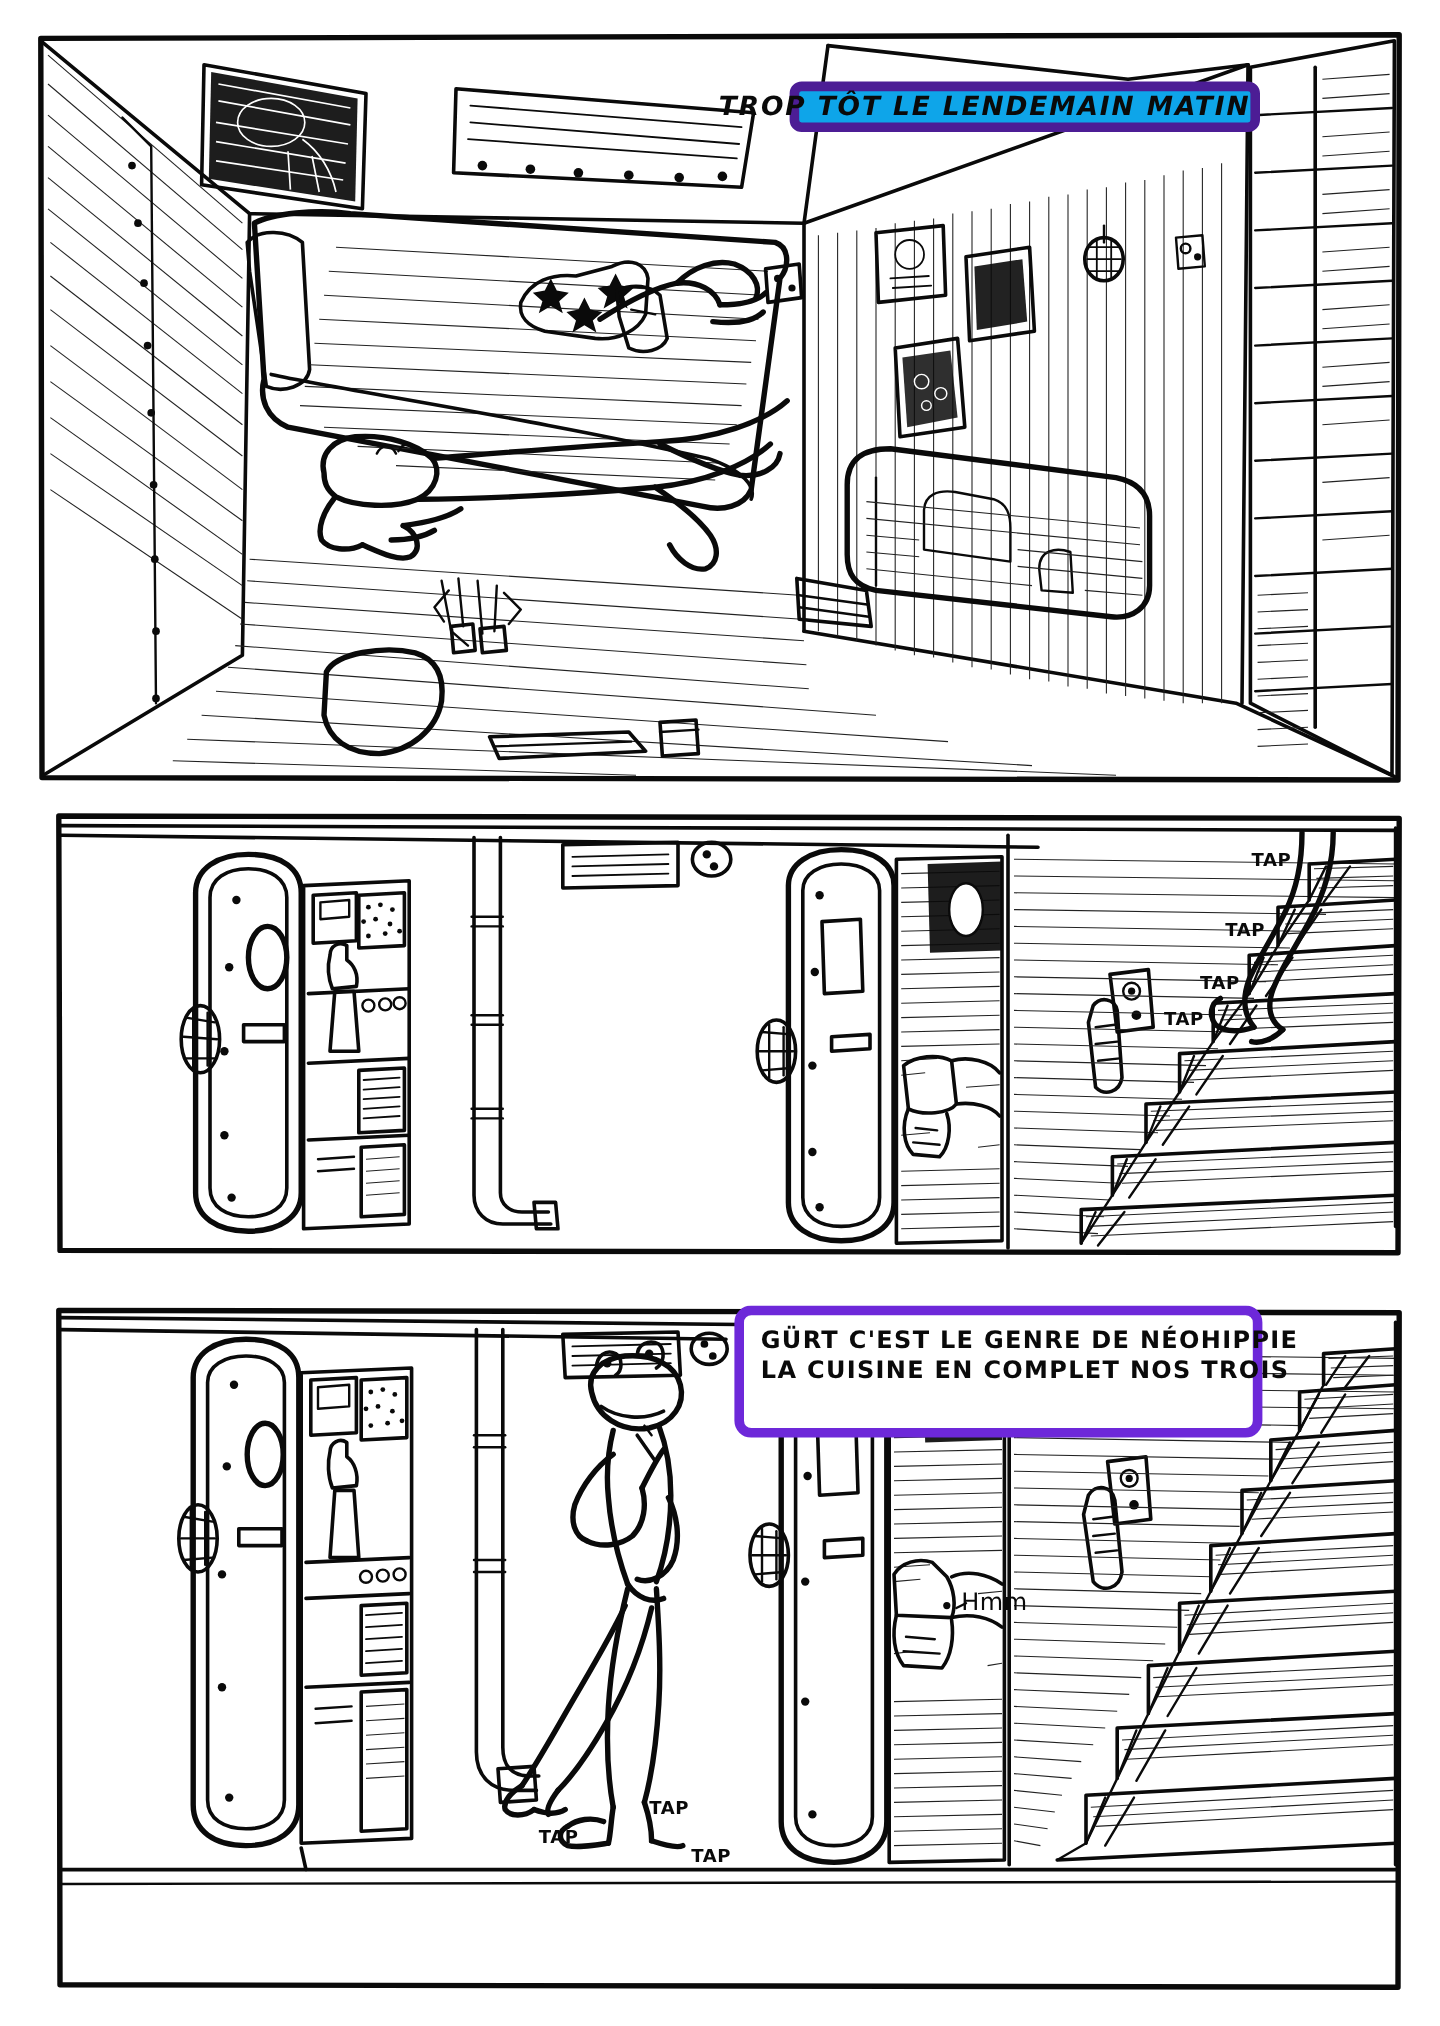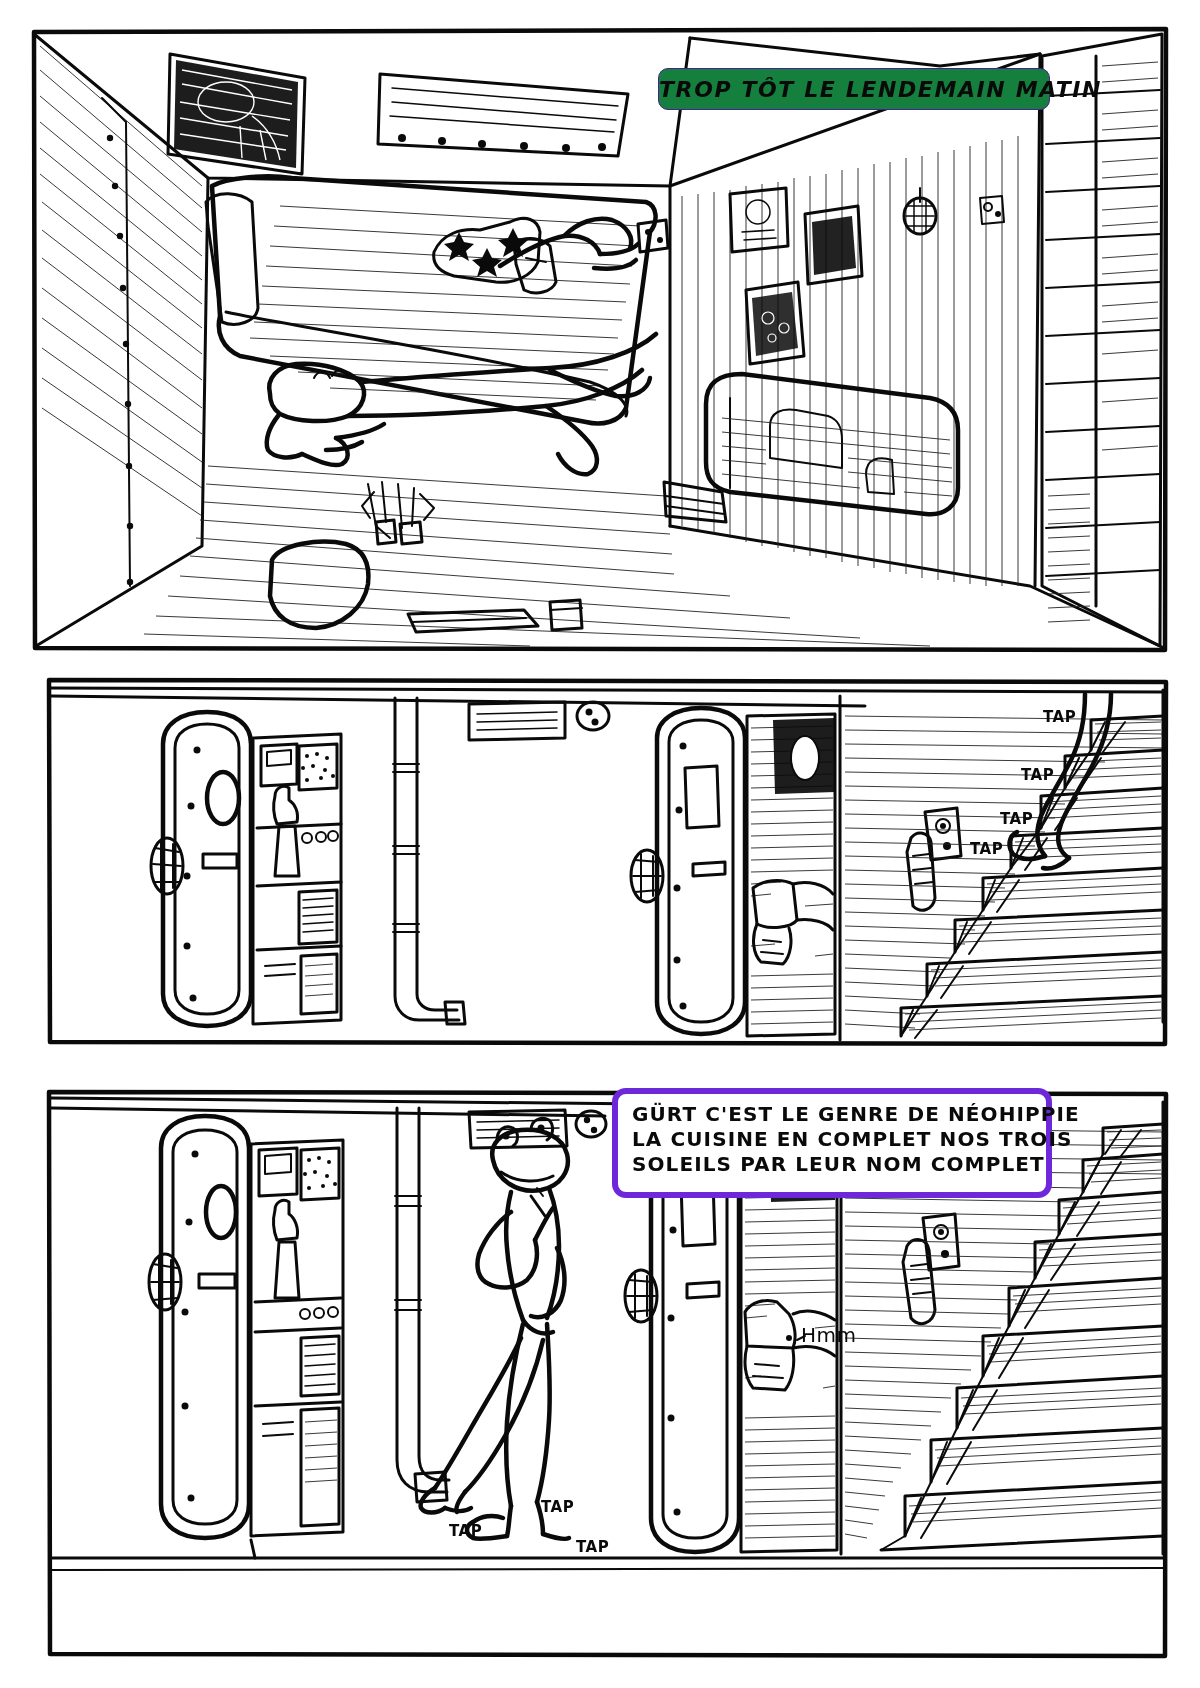--- a/index.html
+++ b/index.html
@@ -29,39 +29,39 @@
   .ink-fill { fill: #0a0a0a; stroke: none; }
   .w15 { stroke-width: 1.5; }
   .w2 { stroke-width: 2; }
   .w3 { stroke-width: 3; }
   .w4 { stroke-width: 4.5; }
   .hatch-thin { stroke: #222; stroke-width: 0.9; fill: none; }
 
   
   .caption-box {
     position: absolute;
-    border: 1px solid #4c1d95;
+    border: 8px solid #4c1d95;
     border-radius: 10px;
-    background: #15803d;
+    background: #0ea5e9;
     display: flex;
     align-items: center;
-    justify-content: flex-start;
+    justify-content: flex-end;
     box-sizing: border-box;
   }
   .caption-text {
     font-family: "DejaVu Sans", sans-serif;
     font-style: italic;
     font-weight: bold;
     letter-spacing: 1.6px;
     color: #0a0a0a;
     white-space: nowrap;
   }
   .bubble-box {
     position: absolute;
-    border: 6px solid #6d28d9;
+    border: 8px solid #6d28d9;
     border-radius: 14px;
     background: #ffffff;
     box-sizing: border-box;
     padding: 8px 14px 10px 14px;
   }
   .bubble-line {
     font-family: "DejaVu Sans", sans-serif;
     font-weight: bold;
     font-size: 20px;
     line-height: 25px;
@@ -1033,17 +1033,16 @@
     </svg>
 
     <span class="sfx sfx-small" style="left:496px; top:410px;">TAP</span>
     <span class="sfx sfx-small" style="left:404px; top:434px;">TAP</span>
     <span class="sfx sfx-small" style="left:531px; top:450px;">TAP</span>
     <span class="sfx sfx-hmm" style="left:756px; top:235px;">Hmm</span>
 
     <div class="bubble-box" style="left:567px; top:0px; width:440px; height:110px;">
       <div class="bubble-line">GÜRT C'EST LE GENRE DE NÉOHIPPIE</div>
       <div class="bubble-line">LA CUISINE EN COMPLET NOS TROIS</div>
-      <div class="bubble-line">SOLEILS PAR LEUR  NOM COMPLET</div>
     </div>
   </div>
 
 </div>
 
 </body></html>

